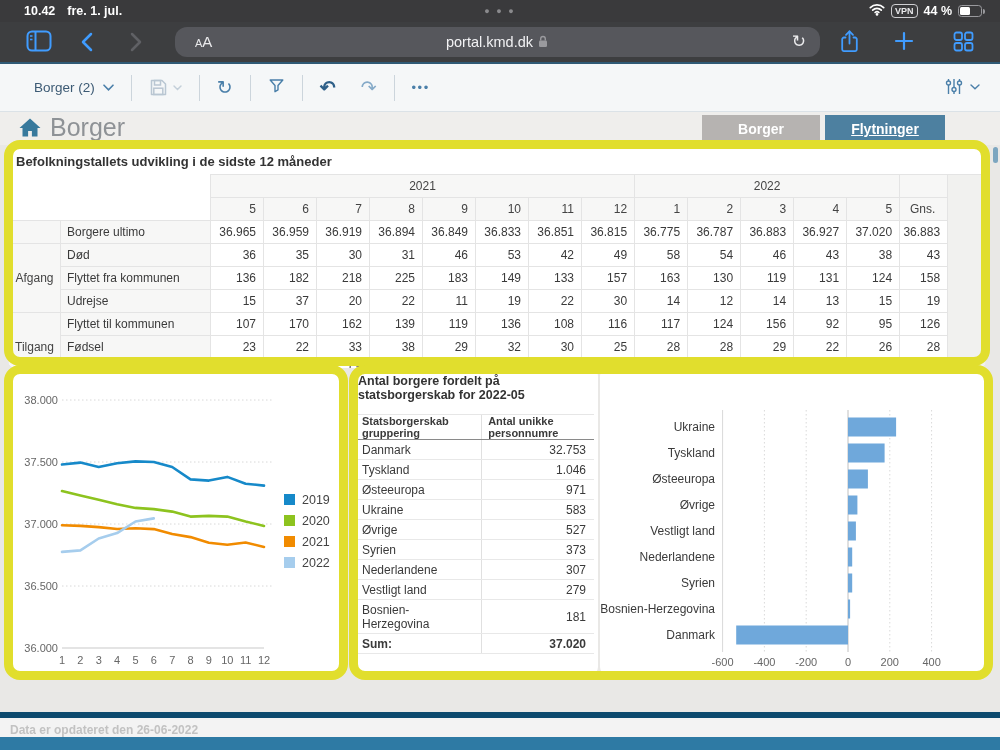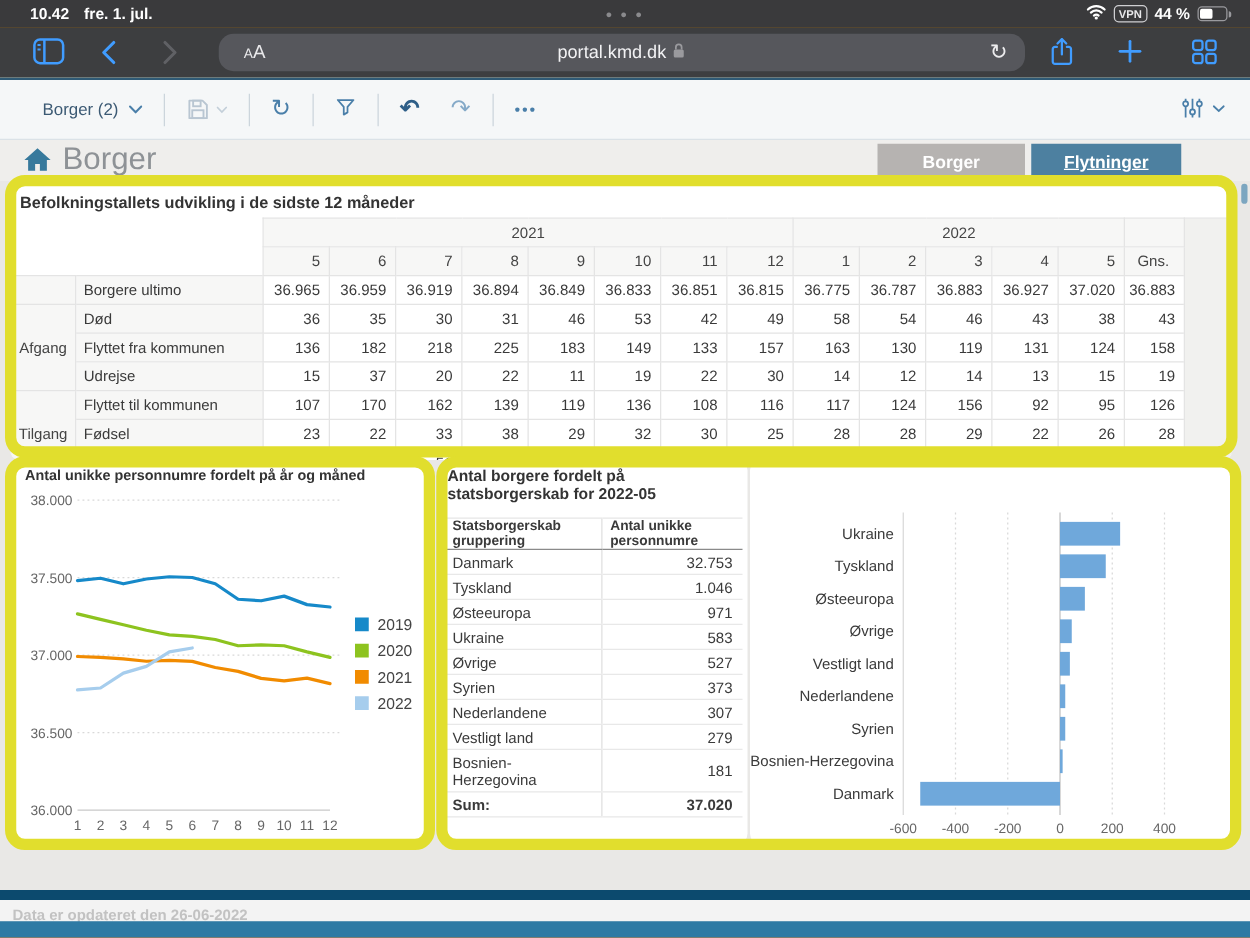--- a/index.html
+++ b/index.html
@@ -88,21 +88,21 @@
 
   
   .hl { position:absolute; border:9px solid #e1de2d; border-radius:16px; pointer-events:none; z-index:20; }
   .hl1 { left:4px; top:-5px; width:986px; height:226px; }
   .hl2 { left:4px; top:220px; width:344px; height:315px; }
   .hl3 { left:349px; top:220px; width:644px; height:315px; }
 
   .scroll-thumb { position:absolute; right:2px; top:2px; width:5px; height:16px; background:#7ca6c0; border-radius:3px; }
 
   
-  .footer { position:absolute; left:0; top:650px; width:1000px; height:25px; background:#f3f3f3; border-top:8px solid #0c4a6e; }
+  .footer { position:absolute; left:0; top:650px; width:1000px; height:25px; background:#f3f3f3; border-top:6px solid #0c4a6e; }
   .footer-text { position:absolute; left:10px; top:5px; font-size:12px; color:#c2c2c2; font-weight:bold; }
   .bottombar { position:absolute; left:0; top:675px; width:1000px; height:13px; background:#2e7aa4; }
 </style>
 </head>
 <body>
 
 <div class="screen">
 
   <div class="statusbar">
     <div class="sb-left">
@@ -407,21 +407,20 @@
                 <td class="num">93</td>
                 <td class="num">126</td>
                 <td class="num">148</td>
                 <td class="num">72</td>
               </tr>
             </tbody>
           </table>
       </div>
 
       <div class="card card-b">
-        <div class="card-title small">Antal unikke personnumre fordelt på år og måned</div>
         <svg id="line-svg" class="chart-svg" width="333" height="283" viewBox="0 0 333 283">
             <text x="46" y="262" text-anchor="end" class="tick">36.000</text>
             <line x1="50" y1="196.0" x2="262" y2="196.0" stroke="#d8d8d8" stroke-dasharray="1.5,2.5"></line>
             <text x="46" y="200" text-anchor="end" class="tick">36.500</text>
             <line x1="50" y1="134.0" x2="262" y2="134.0" stroke="#d8d8d8" stroke-dasharray="1.5,2.5"></line>
             <text x="46" y="138" text-anchor="end" class="tick">37.000</text>
             <line x1="50" y1="72.0" x2="262" y2="72.0" stroke="#d8d8d8" stroke-dasharray="1.5,2.5"></line>
             <text x="46" y="76" text-anchor="end" class="tick">37.500</text>
             <line x1="50" y1="10.0" x2="262" y2="10.0" stroke="#d8d8d8" stroke-dasharray="1.5,2.5"></line>
             <text x="46" y="14" text-anchor="end" class="tick">38.000</text>

